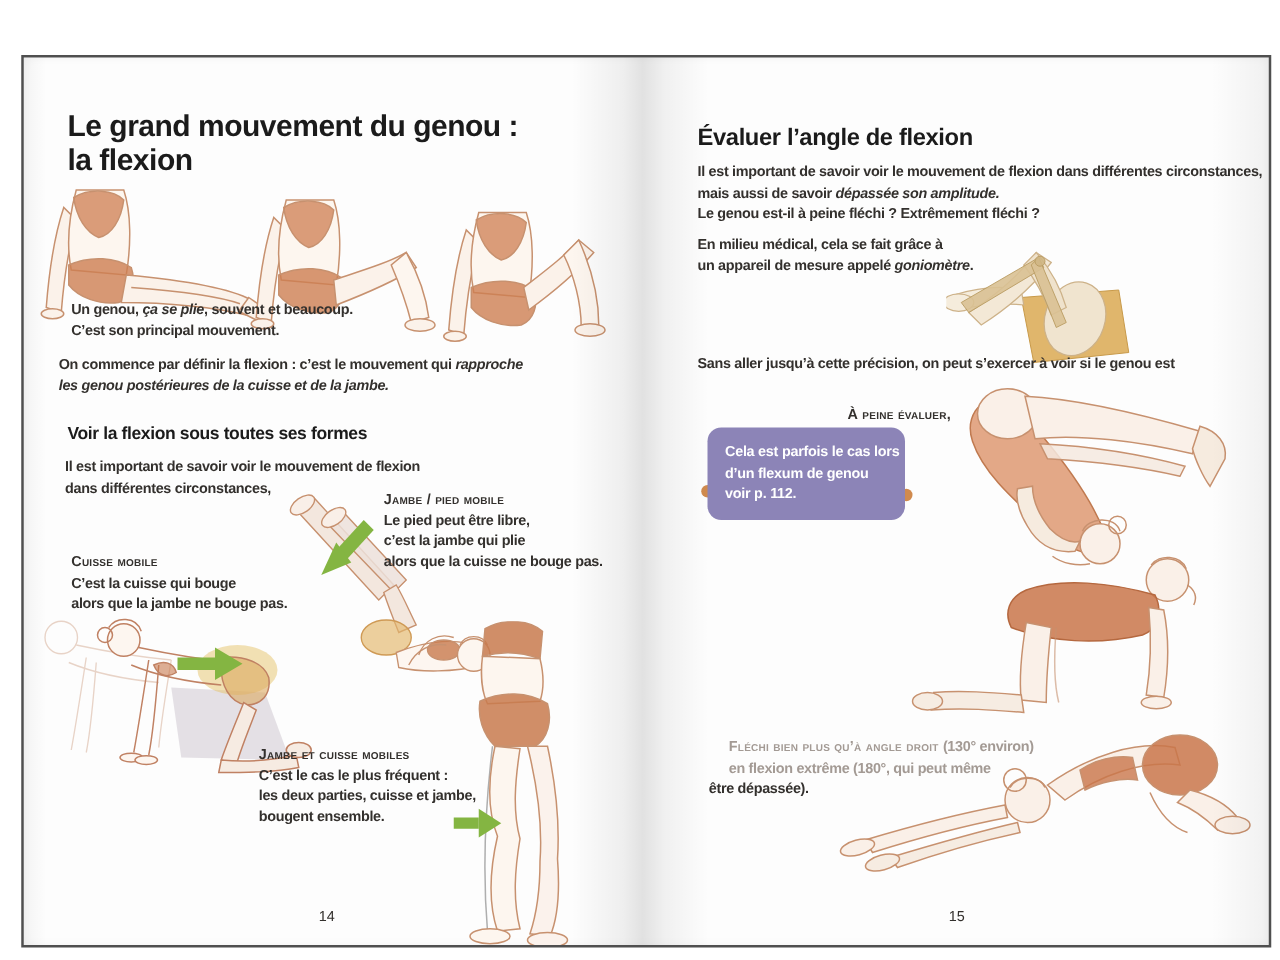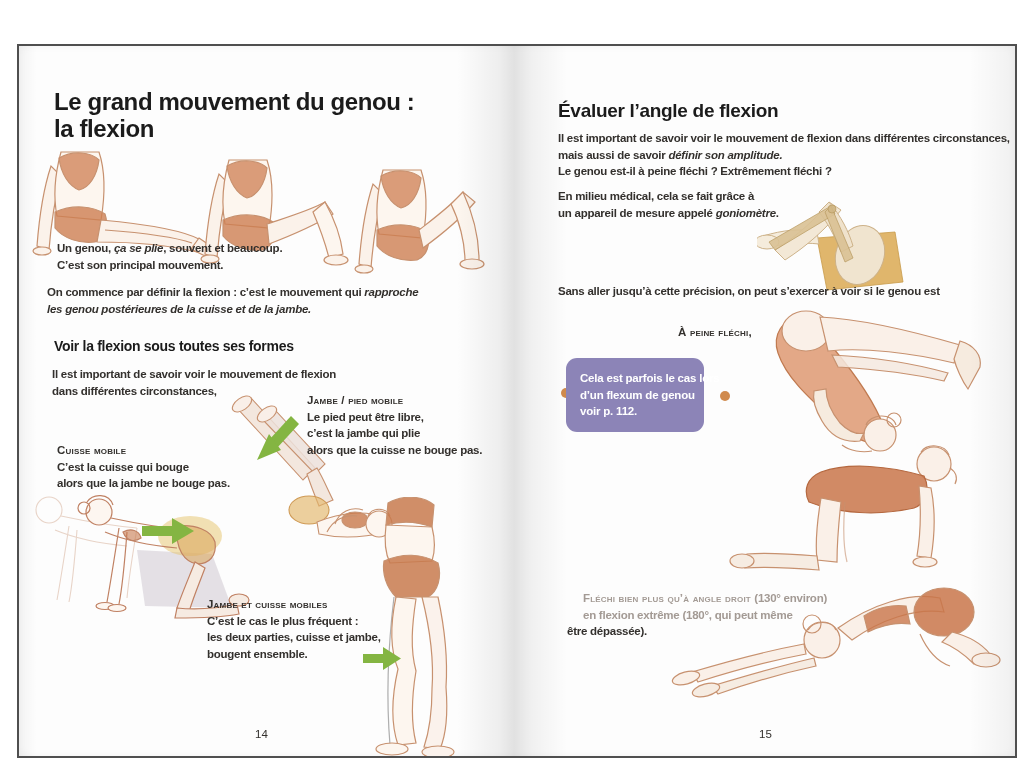--- a/index.html
+++ b/index.html
@@ -185,21 +185,21 @@
       <div>les deux parties, cuisse et jambe,</div>
       <div>bougent ensemble.</div>
     </div>
 
     <div class="abs pagenum" style="left:236px;top:682px;">14</div>
 
     <div class="abs h2r" style="left:539px;top:54px;">Évaluer l’angle de flexion</div>
 
     <div class="abs body" style="left:539px;top:84px;">
       <div>Il est important de savoir voir le mouvement de flexion dans différentes circonstances,</div>
-      <div><span>mais aussi de savoir </span><span class="it">définir son amplitude.</span></div>
+      <div><span>mais aussi de savoir </span><span class="it">dépassée son amplitude.</span></div>
       <div>Le genou est-il à peine fléchi ? Extrêmement fléchi ?</div>
     </div>
 
     <div class="abs body" style="left:539px;top:142px;">
       <div>En milieu médical, cela se fait grâce à</div>
       <div><span>un appareil de mesure appelé </span><span class="it">goniomètre</span><span>.</span></div>
     </div>
 
     <svg class="abs" style="left:738px;top:134px;" width="152" height="126" viewBox="0 0 152 126">
       <polygon points="60,58 138,52 146,102 70,110" fill="#ddae5c" fill-opacity=".9" stroke="#c89a4a" stroke-width=".8"></polygon>
@@ -212,25 +212,25 @@
       </g>
       <g fill="#d9c193" stroke="#b89a60" stroke-width=".7" fill-opacity=".9">
         <polygon points="12,62 74,26 78,34 18,70"></polygon>
         <polygon points="74,26 96,78 88,82 68,32"></polygon>
         <circle cx="75" cy="29" r="4" fill="#cfb684"></circle>
       </g>
     </svg>
 
     <div class="abs body" style="left:539px;top:237px;">Sans aller jusqu’à cette précision, on peut s’exercer à voir si le genou est</div>
 
-    <div class="abs body sc" style="left:659px;top:278px;">À peine fléchi,</div>
+    <div class="abs body sc" style="left:659px;top:278px;">À peine évaluer,</div>
 
     <div class="abs pin" style="left:542px;top:342px;"></div>
     <div class="abs pin" style="left:701px;top:345px;"></div>
-    <div class="abs callout" style="left:547px;top:312px;width:138px;height:74px;">
+    <div class="abs callout" style="left:547px;top:296px;width:158px;height:74px;">
       <div class="body">Cela est parfois le cas lors</div>
       <div class="body">d’un flexum de genou</div>
       <div class="body">voir p. 112.</div>
     </div>
 
     <svg class="abs" style="left:723px;top:255px;" width="269" height="205" viewBox="0 0 269 205">
       <g stroke="#c7916f" stroke-width="1.2" fill="none">
         <path d="M60,14 C40,18 30,34 36,52 C44,76 66,96 90,118 C102,130 116,140 130,142 C140,143 146,136 142,126 C132,100 112,72 92,48 C82,34 72,20 60,14 Z" fill="#d98b5f" fill-opacity=".75" stroke="#c07a50"></path>
         <ellipse cx="64" cy="30" rx="24" ry="20" fill="#faf0e8"></ellipse>
         <path d="M78,16 C120,18 170,30 218,44 L212,62 C170,52 122,46 86,50 Z" fill="#faf0e8"></path>

